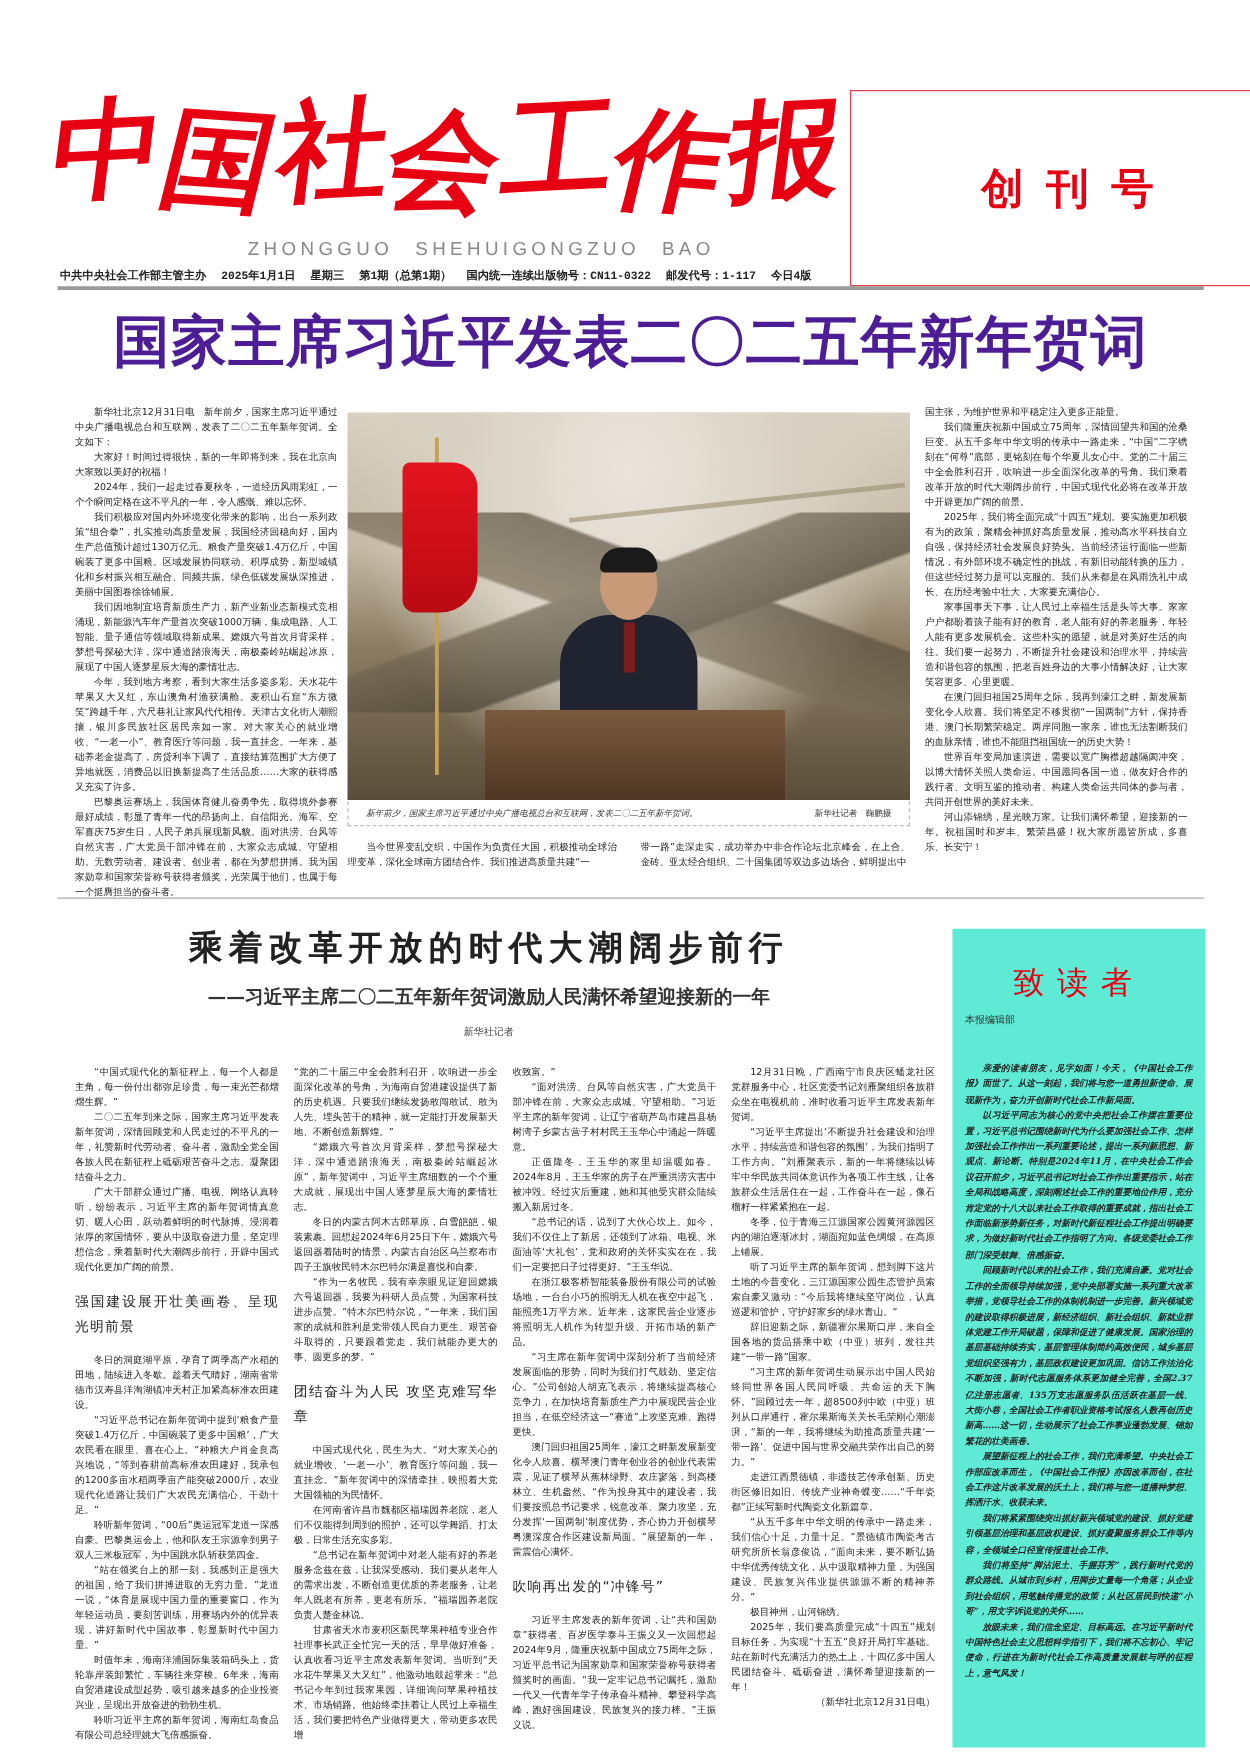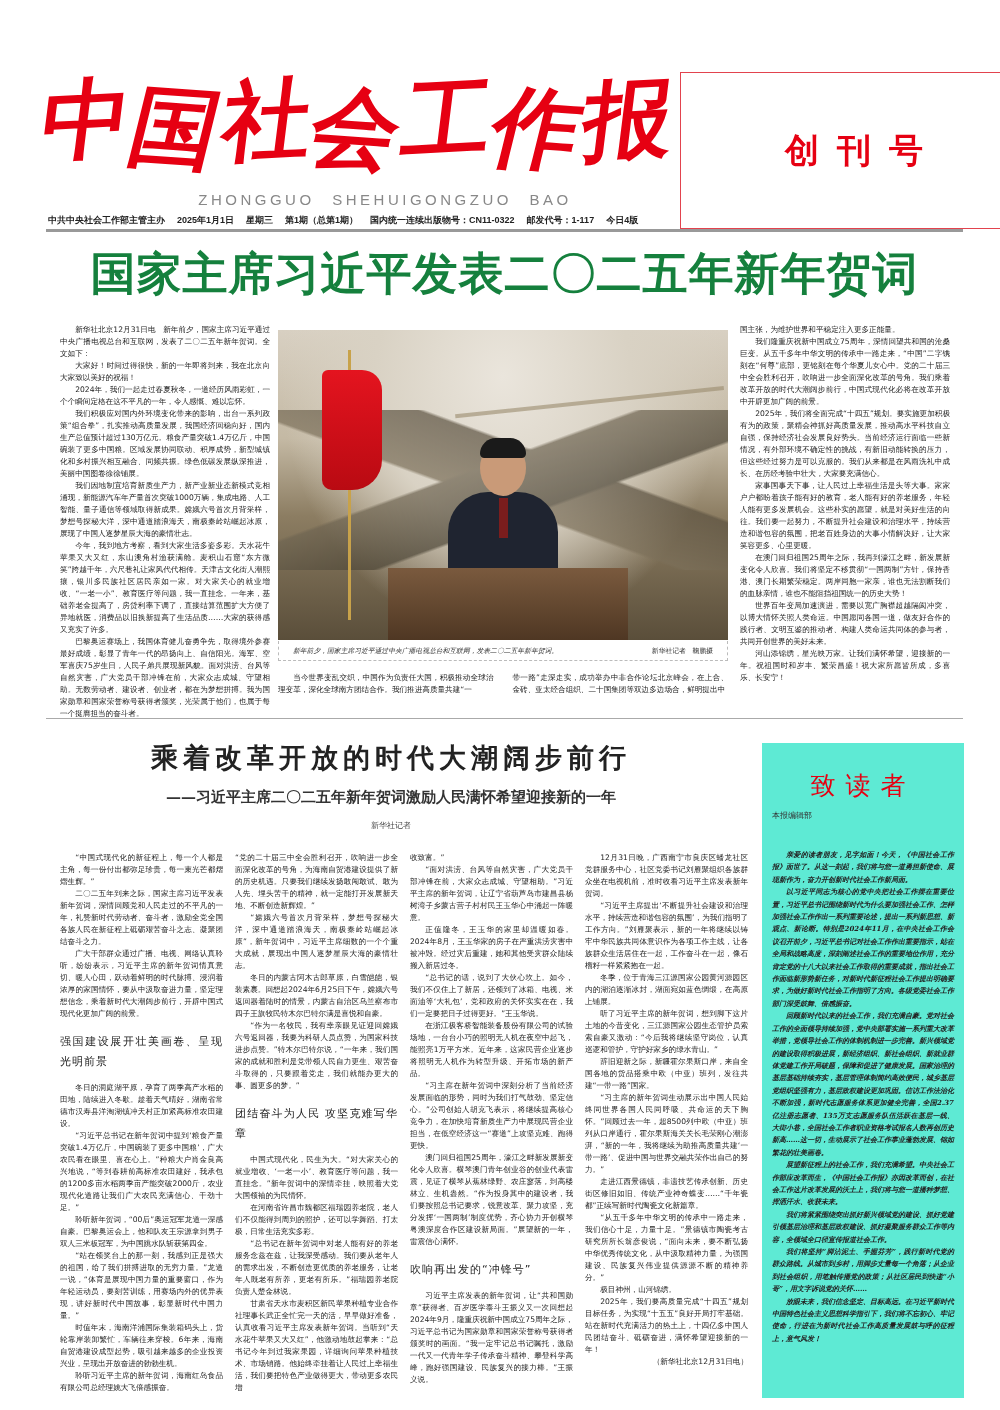--- a/index.html
+++ b/index.html
@@ -17,36 +17,36 @@
   .masthead-title span { display: inline-block; }
   .masthead-title span:nth-child(odd) { transform: translateY(-4px) rotate(-3deg); }
   .masthead-title span:nth-child(even) { transform: translateY(5px) rotate(4deg); }
   .pinyin {
     position: absolute; left: 85px; top: 191px; width: 600px;
     font-family: "Liberation Sans", sans-serif; font-size: 15px; color: #888;
     letter-spacing: 3.5px; text-align: center; word-spacing: 10px;
   }
   .meta-line {
     position: absolute; left: 48px; top: 214px; width: 640px;
-    font-family: Liberation Sans, sans-serif; font-size: 9px; font-weight: bold; color: #222;
+    font-family: Liberation Mono, monospace; font-size: 9px; font-weight: bold; color: #222;
     white-space: nowrap; display: flex; gap: 12px;
   }
   .inaugural-box {
     position: absolute; left: 680px; top: 72px; width: 322px; height: 157px;
     border: 1.5px solid #e2434e; display: flex; align-items: center; justify-content: center; padding-left: 44px;
   }
   .inaugural-box span {
     color: #e60012; font-family: "DejaVu Sans", sans-serif; font-weight: bold; font-size: 34px; letter-spacing: 18px;
   }
   .rule-top { position: absolute; left: 46px; top: 229px; width: 917px; height: 3px; background: #999; }
 
   
   .lead-headline {
     position: absolute; left: 46px; top: 244px; width: 917px; text-align: center;
-    color: #15803d; font-family: "DejaVu Sans", sans-serif; font-weight: bold; font-size: 45px; letter-spacing: 1px;
+    color: #4c1d95; font-family: "DejaVu Sans", sans-serif; font-weight: bold; font-size: 45px; letter-spacing: 1px;
     white-space: nowrap;
   }
 
   
   .bodytext {
     font-family: "DejaVu Sans", sans-serif; font-size: 7.6px; line-height: 12px; color: #222;
     text-align: justify;
   }
   .bodytext p { text-indent: 2em; }
   .bodytext p.noindent { text-indent: 0; }

